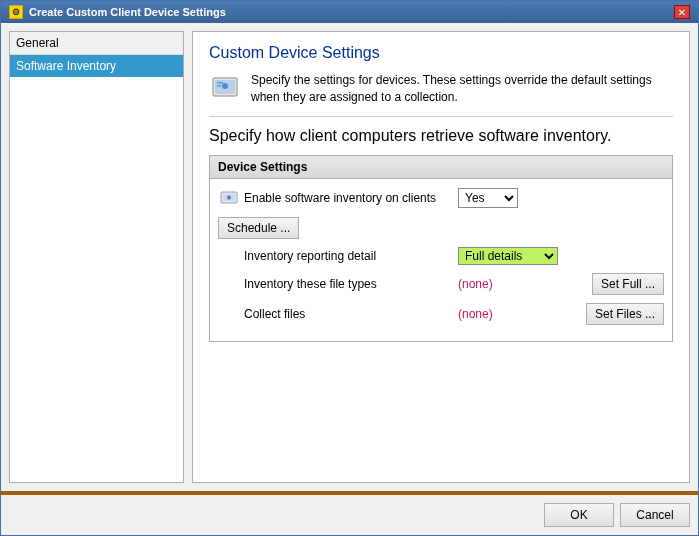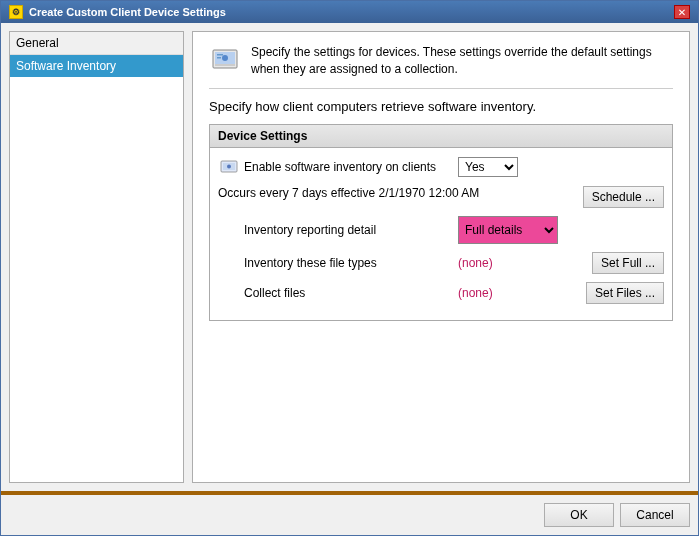--- a/index.html
+++ b/index.html
@@ -119,21 +119,21 @@
     .desc-icon svg {
       width: 28px;
       height: 28px;
     }
     .description-text {
       font-size: 12px;
       color: #000;
       line-height: 1.4;
     }
     .sub-description {
-      font-size: 13px;
+      font-size: 16px;
       color: #000;
       margin-bottom: 10px;
     }
     .device-settings-box {
       border: 1px solid #aaaaaa;
       padding: 0;
     }
     .device-settings-header {
       background: linear-gradient(to bottom, #e8e8e8, #d8d8d8);
       padding: 4px 8px;
@@ -176,24 +176,24 @@
     }
     select.win-select {
       height: 20px;
       font-size: 12px;
       border: 1px solid #888;
       background: white;
       padding: 0 2px;
       min-width: 60px;
     }
     select.win-select-wide {
-      height: 28px;
+      height: 18px;
       font-size: 12px;
       border: 1px solid #888;
-      background: #ec4899;
+      background: #bef264;
       padding: 0 2px;
       min-width: 100px;
     }
     .win-button {
       height: 22px;
       min-width: 70px;
       background: linear-gradient(to bottom, #f5f5f5, #e0e0e0);
       border: 1px solid #adadad;
       font-size: 12px;
       cursor: pointer;
@@ -264,20 +264,21 @@
   </div>
 
   <div class="window-body">
 
     <div class="sidebar">
       <div class="sidebar-section-label">General</div>
       <div class="sidebar-item selected">Software Inventory</div>
     </div>
 
     <div class="main-panel">
+      <div class="main-title">Custom Device Settings</div>
 
       <div class="description-block">
         <div class="desc-icon">
           <svg viewBox="0 0 28 28" xmlns="http://www.w3.org/2000/svg">
             <rect x="2" y="4" width="24" height="18" rx="1" fill="#e8e8e8" stroke="#888" stroke-width="1"></rect>
             <rect x="4" y="6" width="20" height="12" fill="#b8d0f0"></rect>
             <rect x="4" y="18" width="20" height="2" fill="#cccccc"></rect>
             <circle cx="14" cy="12" r="3" fill="#5588cc"></circle>
             <rect x="6" y="8" width="6" height="1.5" fill="#6699cc"></rect>
             <rect x="6" y="11" width="4" height="1.5" fill="#6699cc"></rect>
@@ -303,21 +304,20 @@
             <div class="row-label">Enable software inventory on clients</div>
             <div class="row-control">
               <select class="win-select">
                 <option>Yes</option>
                 <option>No</option>
               </select>
             </div>
           </div>
 
           <div class="schedule-row">
-            <div class="schedule-value">Occurs every 7 days effective 2/1/1970 12:00 AM</div>
             <button class="win-button">Schedule ...</button>
           </div>
 
           <div class="detail-row">
             <div class="detail-label">Inventory reporting detail</div>
             <div class="row-control">
               <select class="win-select-wide">
                 <option>Full details</option>
                 <option>Product only</option>
               </select>

